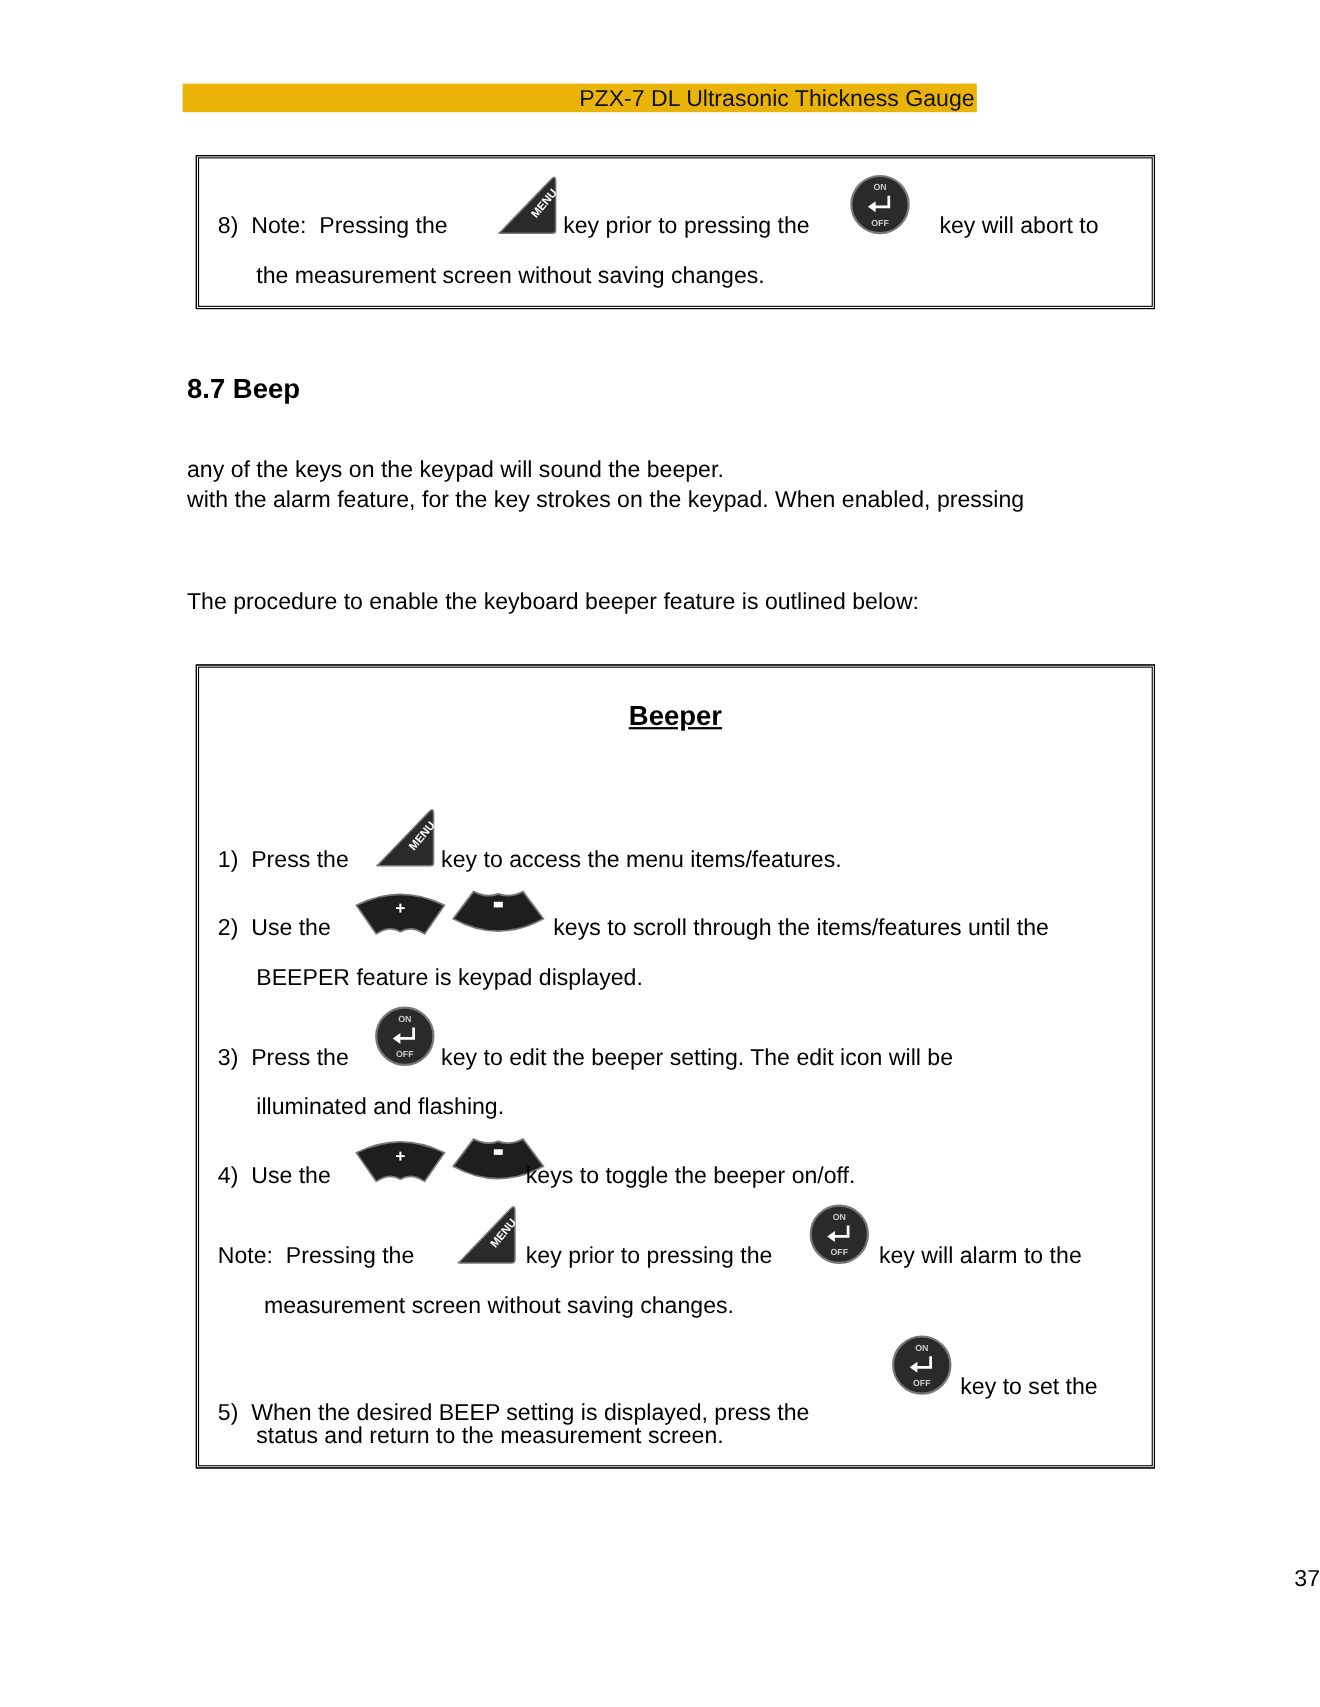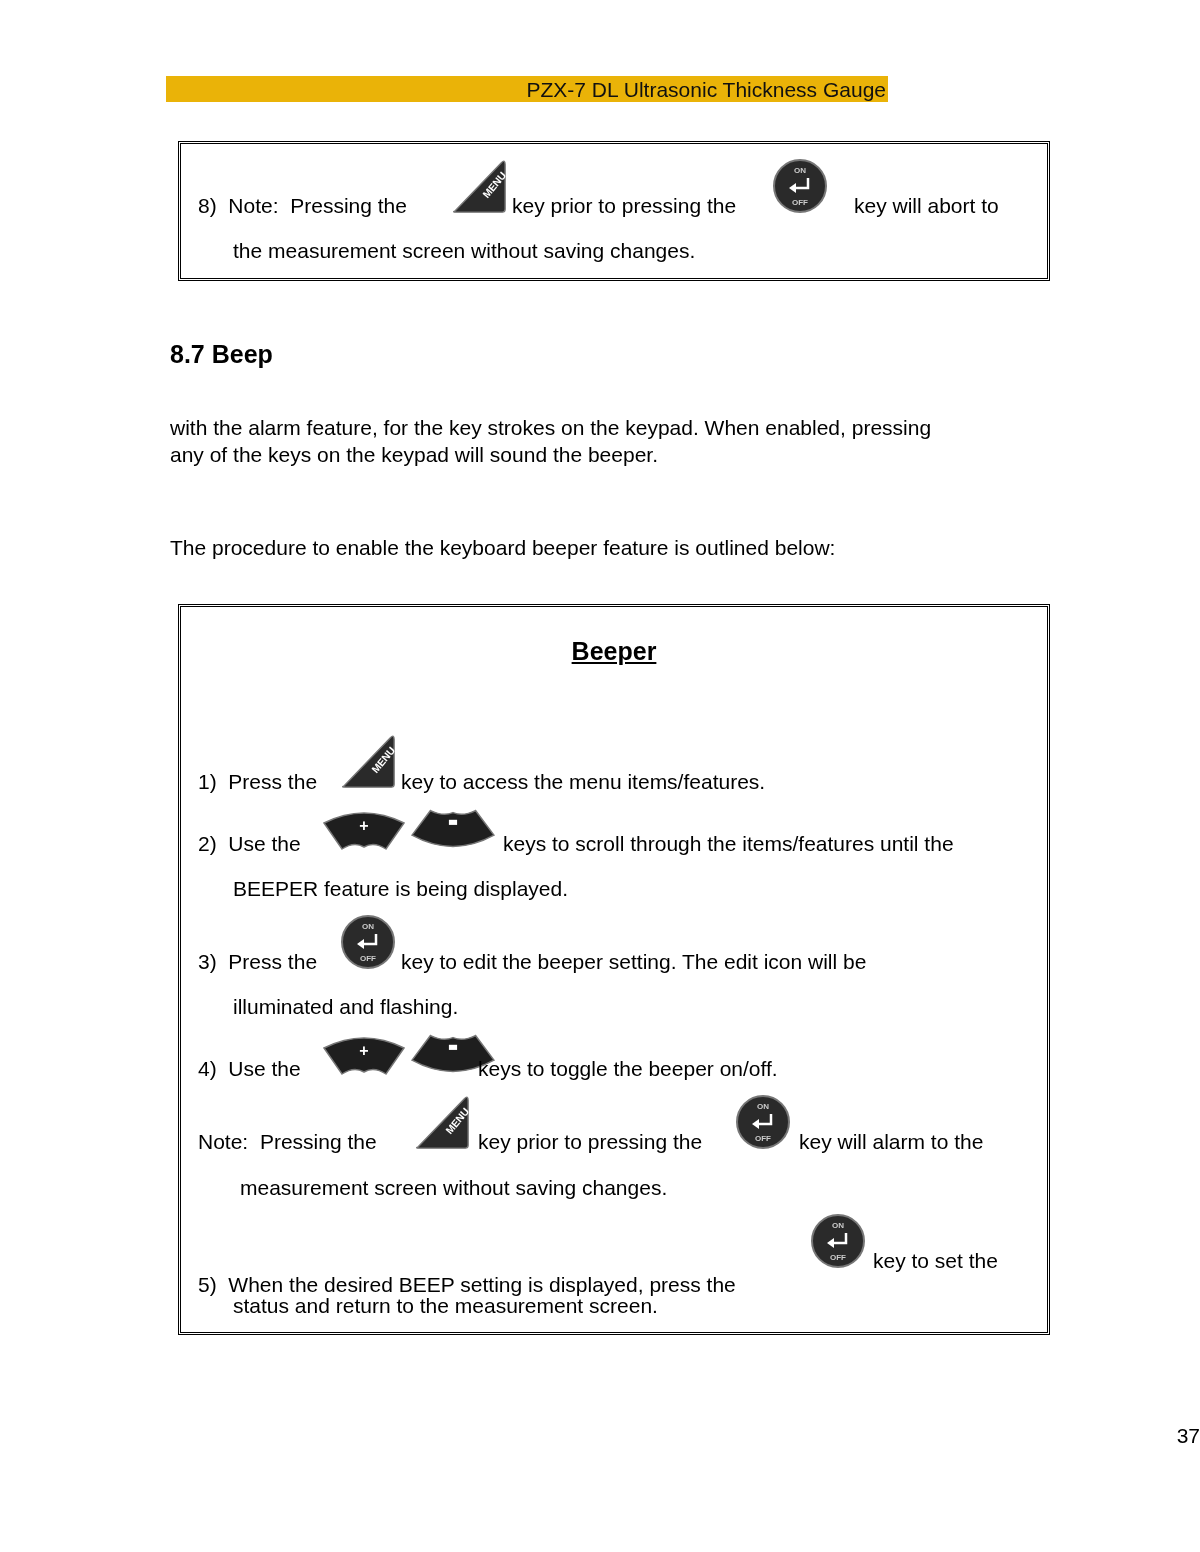--- a/index.html
+++ b/index.html
@@ -58,22 +58,22 @@
   </svg>
 <div class="line" style="left:512px; top:194px;">key prior to pressing the</div>
 <svg class="key" style="left:772px; top:158px;" width="56" height="56">
     <use href="#sym-onoff"></use>
   </svg>
 <div class="line" style="left:834px; top:194px;margin-left:20px;">key will abort to</div>
 <div class="line" style="left:233px; top:239px;">the measurement screen without saving changes.</div>
 
 <div class="h2">8.7 Beep</div>
 <div class="para" style="top:414px;">
+  <div>any of the keys on the keypad will sound the beeper.</div>
   <div>with the alarm feature, for the key strokes on the keypad.  When enabled, pressing</div>
-  <div>any of the keys on the keypad will sound the beeper.</div>
 </div>
 <div class="para" style="top:534px;">The procedure to enable the keyboard beeper feature is outlined below:</div>
 
 <div class="box box2">
   <div class="box-title"><span>Beeper</span></div>
 </div>
 
 <div class="line" style="left:198px; top:770px;">
   <span>1)</span>&nbsp;&nbsp;<span>Press the</span>
 </div>
@@ -86,21 +86,21 @@
   <span>2)</span>&nbsp;&nbsp;<span>Use the</span>
 </div>
 <svg class="key" style="left:322px; top:808px;" width="84" height="46">
     <use href="#sym-plus"></use>
   </svg>
 <svg class="key" style="left:410px; top:806px;" width="86" height="46">
     <use href="#sym-minus"></use>
   </svg>
 <div class="line" style="left:503px; top:832px;">keys to scroll through the items/features until the</div>
 <div class="line" style="left:233px; top:877px;">
-  <span class="b">BEEPER</span><span> feature is being displayed.</span>
+  <span class="b">BEEPER</span><span> feature is keypad displayed.</span>
 </div>
 
 <div class="line" style="left:198px; top:950px;">
   <span>3)</span>&nbsp;&nbsp;<span>Press the</span>
 </div>
 <svg class="key" style="left:340px; top:913px;" width="56" height="58">
     <use href="#sym-onoff"></use>
   </svg>
 <div class="line" style="left:401px; top:950px;">key to edit the beeper setting.  The edit icon will be</div>
 <div class="line" style="left:233px; top:995px;">illuminated and flashing.</div>

